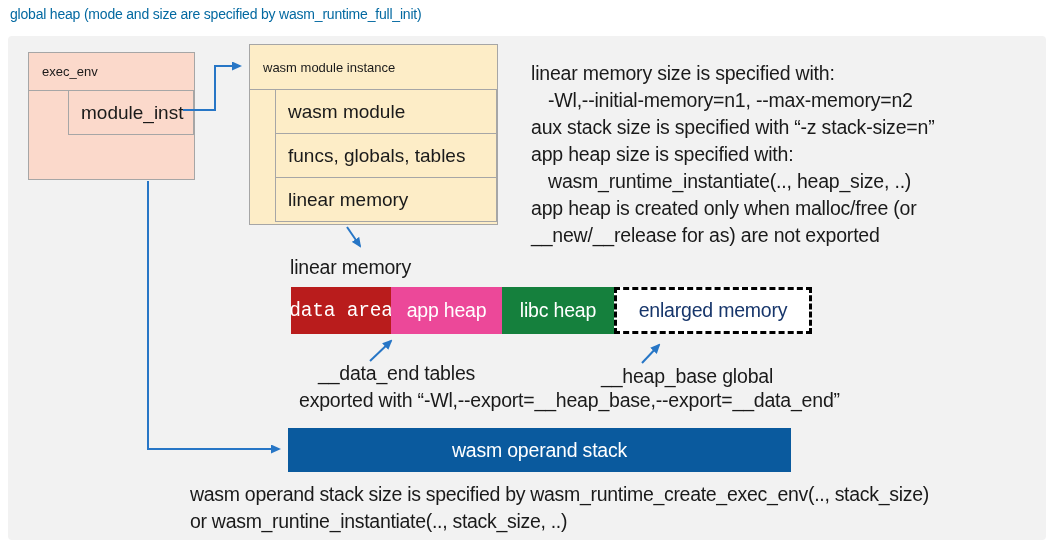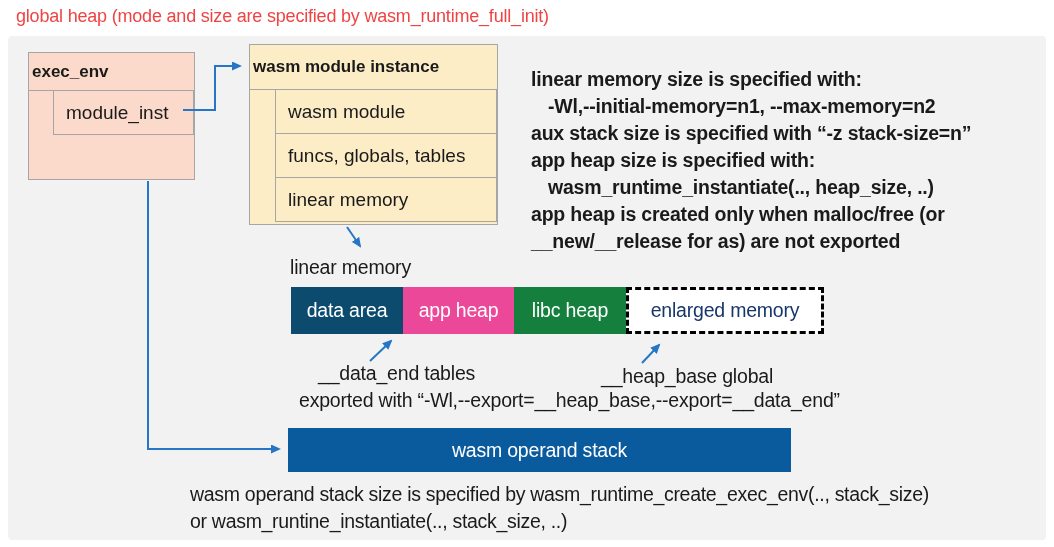--- a/index.html
+++ b/index.html
@@ -1,59 +1,59 @@
 <!DOCTYPE html>
 <html><head>
 <meta charset="utf-8">
 <style>
   html,body{margin:0;padding:0;}
   body{
     width:1054px;height:547px;position:relative;background:#ffffff;
     font-family:"Liberation Sans",sans-serif;color:#1a1a1a;overflow:hidden;
   }
   .title{
-    position:absolute;left:16px;top:6px;font-size:18px;color:#ef4444;
+    position:absolute;left:10px;top:6px;font-size:14px;color:#0369a1;
     letter-spacing:-0.2px;
   }
   .panel{
     position:absolute;left:8px;top:36px;width:1038px;height:504px;
     background:#f2f2f2;border-radius:4px;
   }
   
   .box{position:absolute;box-sizing:border-box;border:1px solid #a6a6a6;}
   .box-exec{left:28px;top:52px;width:167px;height:128px;background:#fbd9cb;}
   .box-module{left:249px;top:44px;width:249px;height:181px;background:#fdedc7;}
   .box-header{
     box-sizing:border-box;border-bottom:1px solid #a6a6a6;
-    font-size:17px;padding-left:3px;display:flex;align-items:center;font-weight:bold;
+    font-size:13px;padding-left:13px;display:flex;align-items:center;
   }
   .box-exec .box-header{height:38px;}
   .box-module .box-header{height:45px;}
-  .box-body-exec{margin-left:24px;border-radius:11px;}
+  .box-body-exec{margin-left:39px;border-radius:11px;}
   .box-body-module{margin-left:25px;}
   .cell{
     box-sizing:border-box;height:45px;border:1px solid #a6a6a6;margin-top:-1px;
     font-size:19px;padding-left:12px;display:flex;align-items:center;
   }
   .box-exec .cell{background:#fbd9cb;}
   .box-module .cell{background:#fdedc7;}
   
   .right-notes{
-    position:absolute;left:531px;top:66px;font-size:19.5px;line-height:27px;
-    letter-spacing:-0.2px;white-space:nowrap;font-weight:bold;
+    position:absolute;left:531px;top:60px;font-size:19.5px;line-height:27px;
+    letter-spacing:-0.2px;white-space:nowrap;
   }
   .right-notes .indent{padding-left:17px;}
   
   .linmem-label{position:absolute;left:290px;top:256px;font-size:19.5px;letter-spacing:-0.2px;}
   .membar{position:absolute;left:291px;top:287px;height:47px;display:flex;}
   .seg{
     box-sizing:border-box;height:47px;display:flex;align-items:center;justify-content:center;
     font-size:19.5px;color:#ffffff;letter-spacing:-0.2px;white-space:nowrap;
   }
-  .seg-data{width:112px;background:#0c4a6e;}
+  .seg-data{width:100px;background:#b91c1c;font-family:Liberation Mono, monospace;}
   .seg-aux{width:166px;background:#6a6b00;}
   .seg-appheap{width:111px;background:#ec4899;}
   .seg-libc{width:112px;background:#15803d;}
   .seg-enlarged{
     width:198px;background:#ffffff;border:3px dashed #000000;color:#17366b;
   }
   
   .ann{position:absolute;font-size:19.5px;letter-spacing:-0.2px;white-space:nowrap;}
   .ann-dataend{left:318px;top:362px;}
   .ann-heapbase{left:601px;top:365px;}

